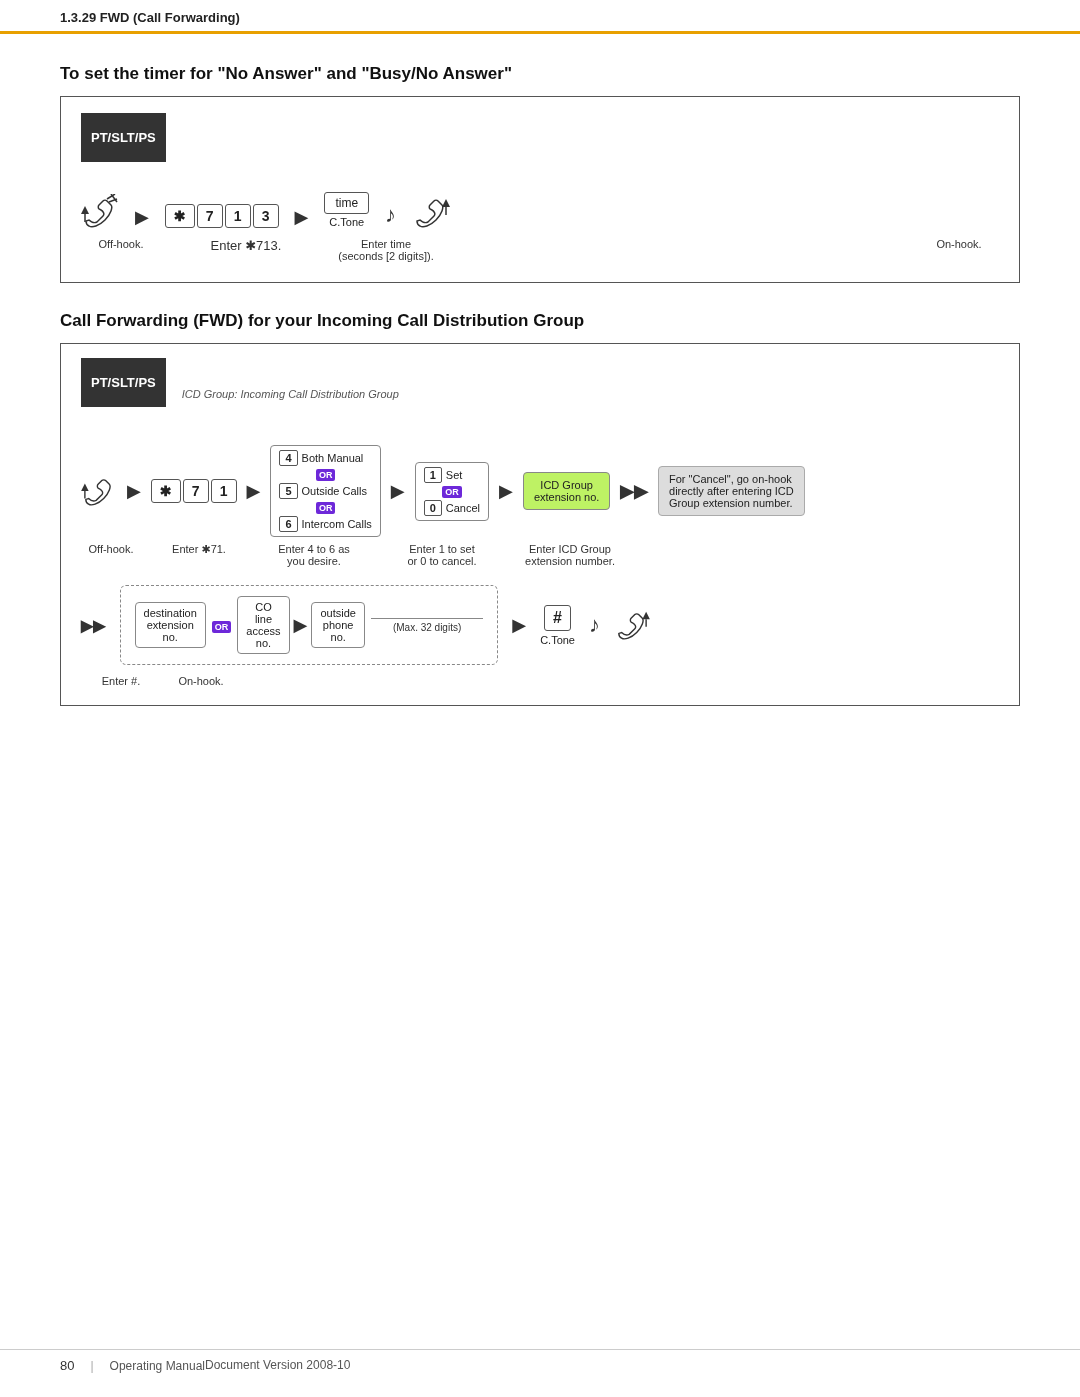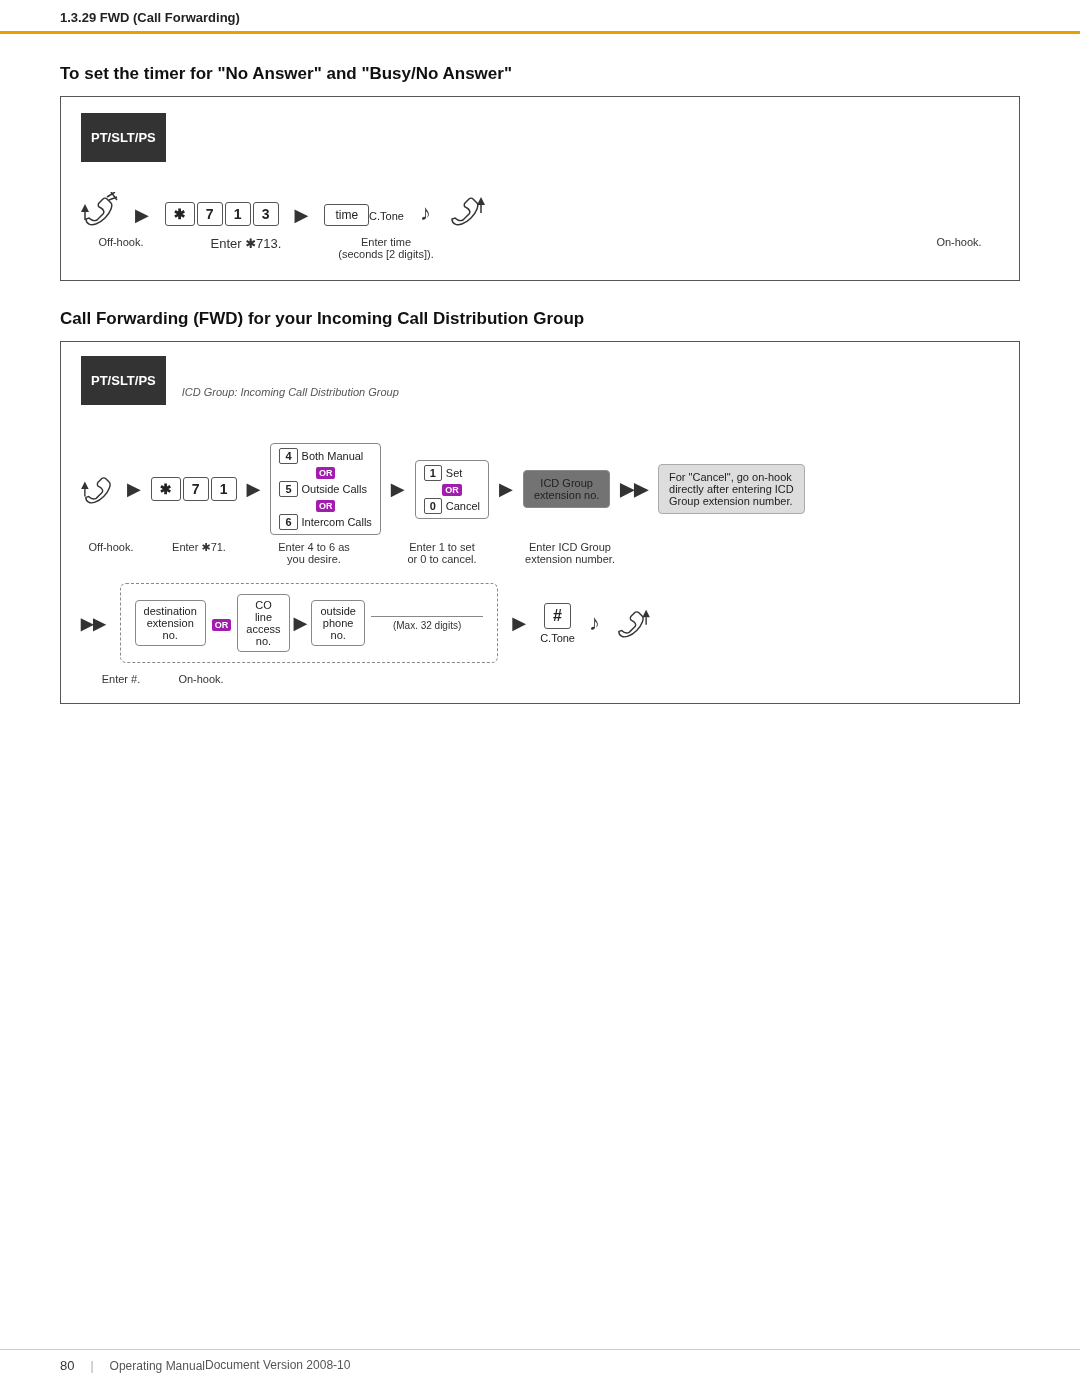--- a/index.html
+++ b/index.html
@@ -115,36 +115,36 @@
       border: 1px solid #555;
       border-radius: 2px;
       padding: 1px 5px;
       font-size: 11px;
       font-weight: bold;
       background: #fff;
       display: inline-block;
     }
 
     .or-badge {
-      background: #a21caf;
+      background: #6d28d9;
       color: #fff;
       font-size: 9px;
       font-weight: bold;
       padding: 1px 3px;
       border-radius: 2px;
       display: inline-block;
     }
 
     .icd-box {
       border: 1px solid #888;
       border-radius: 4px;
       padding: 6px 10px;
       font-size: 11px;
       text-align: center;
-      background: #737373;
+      background: #bef264;
     }
 
     .dest-inner-box {
       border: 1px solid #888;
       border-radius: 4px;
       padding: 4px 8px;
       font-size: 11px;
       text-align: center;
     }
 
@@ -233,21 +233,21 @@
 
       <div class="key-group">
         <div class="key-btn">✱</div>
         <div class="key-btn">7</div>
         <div class="key-btn">1</div>
         <div class="key-btn">3</div>
       </div>
 
       <div class="arrow">▶</div>
 
-      <div style="display:flex; flex-direction:row; align-items:center;">
+      <div style="display:flex; flex-direction:column; align-items:center;">
         <div class="label-box">time</div>
         <div style="font-size:11px; margin-top:2px;">C.Tone</div>
       </div>
 
       <div style="font-size:22px; color:#333;">♪</div>
 
       <div class="caption-col">
         <svg class="phone-onhook-svg" viewBox="0 0 38 34" fill="none" xmlns="http://www.w3.org/2000/svg">
           <path d="M8 26 C8 26 12 30 16 28 L22 22 C24 20 22 17 20 16 L18 15 C17 14 17 12 18 11 L22 7 C23 6 25 6 26 7 L30 11 C32 13 30 20 24 26 C18 32 11 34 8 32 C6 31 5 29 5 27 Z" stroke="#333" stroke-width="1.5" fill="none"></path>
           <polygon points="34,5 30,13 38,13" fill="#333"></polygon>

